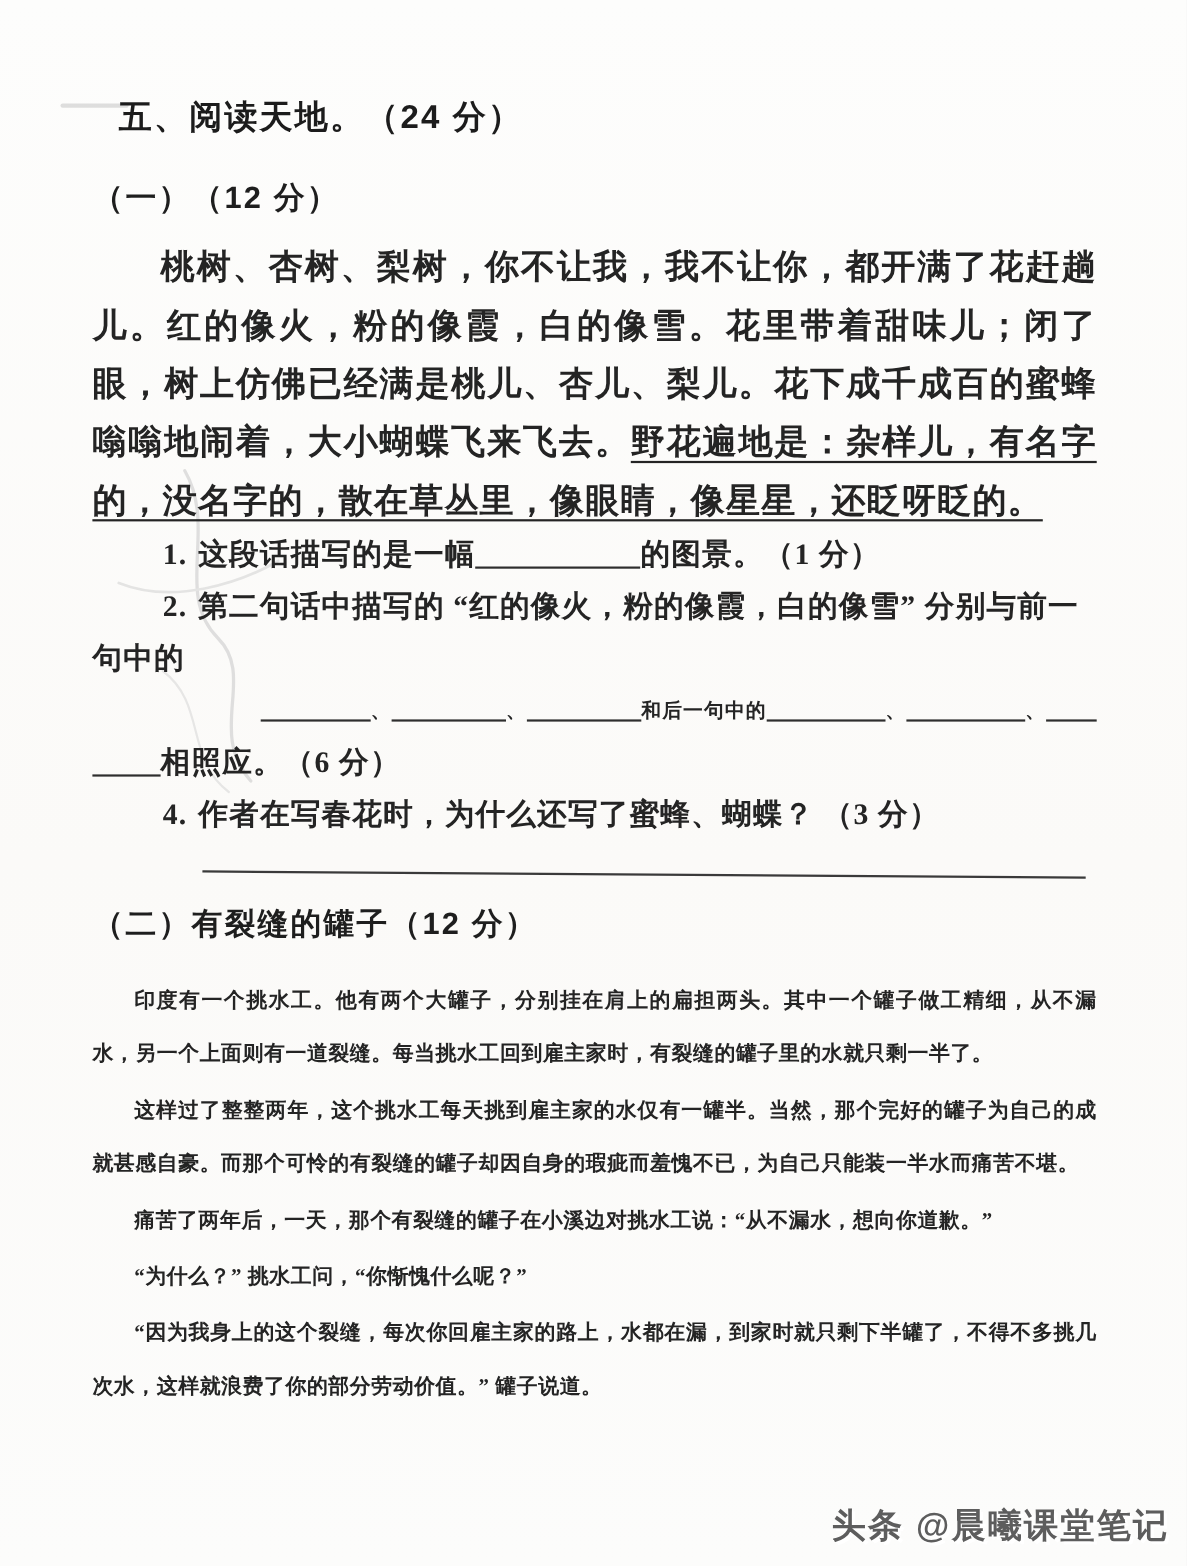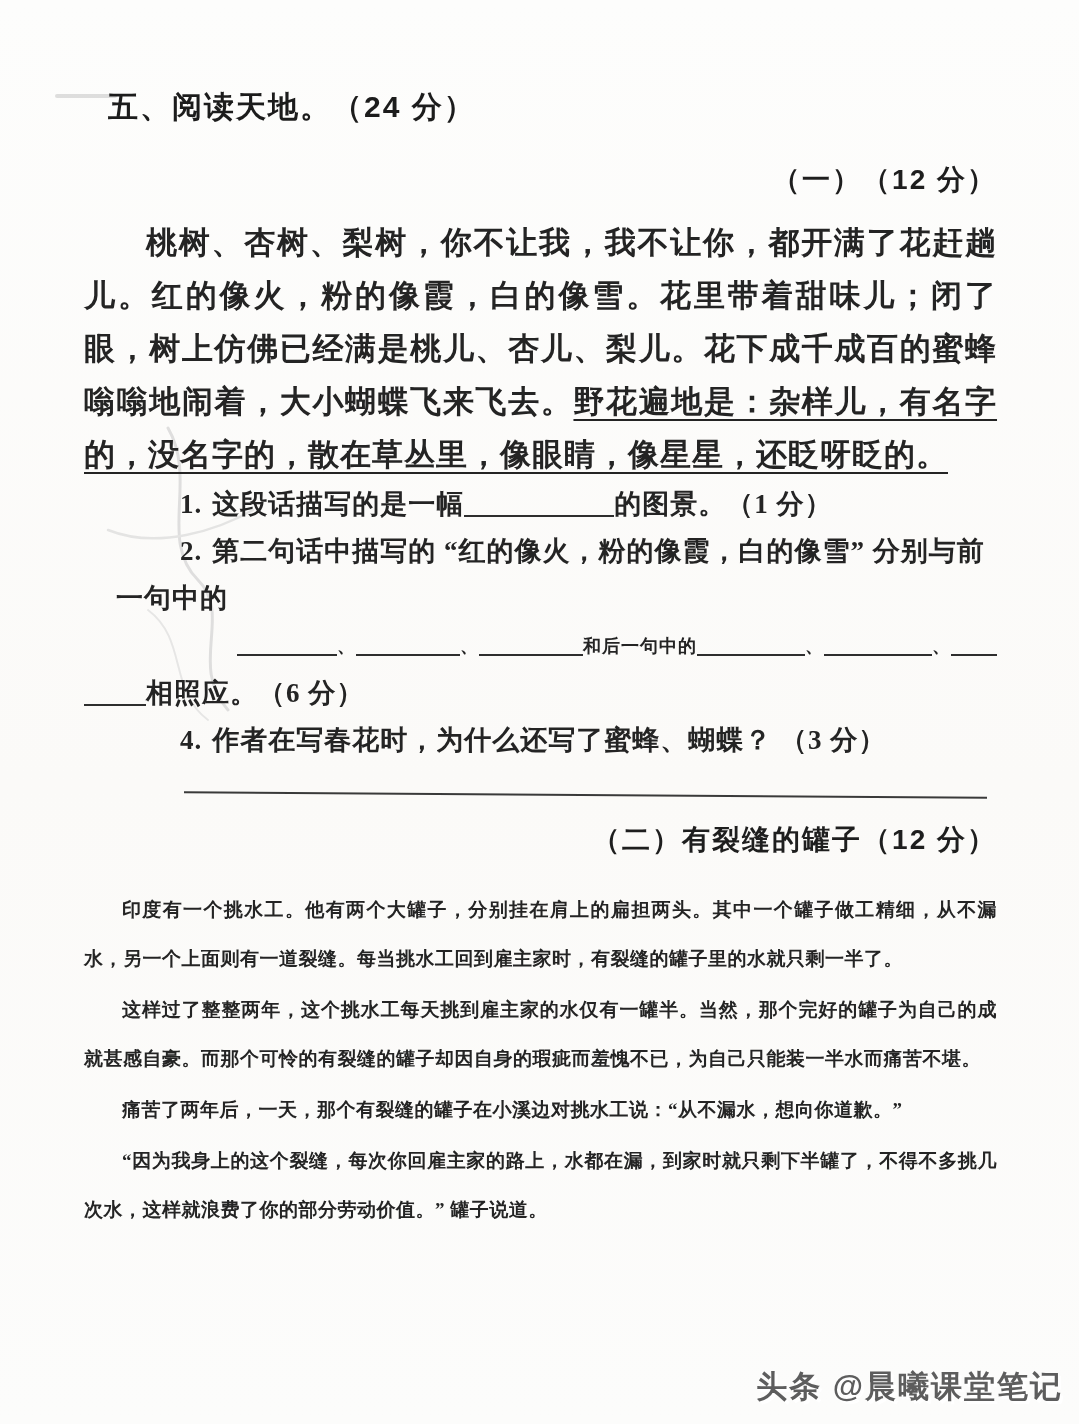--- a/index.html
+++ b/index.html
@@ -43,21 +43,21 @@
   .sec-heading {
     font-family: "Liberation Sans", "DejaVu Sans", sans-serif;
     font-size: 30px;
     font-weight: 700;
     letter-spacing: 2px;
     color: #1c1c1c;
     margin: 0 0 0 24px;
     line-height: 42px;
   }
   .center-heading {
-    text-align: right;
+    text-align: left;
     font-family: "Liberation Sans", "DejaVu Sans", sans-serif;
     font-size: 28px;
     font-weight: 700;
     letter-spacing: 2px;
     color: #1e1e1e;
     line-height: 44px;
     margin-top: 30px;
   }
   .passage {
     margin: 14px 0 0 0;
@@ -75,21 +75,21 @@
     text-underline-offset: 7px;
   }
   .q {
     font-size: 27px;
     font-weight: 600;
     letter-spacing: 1px;
     line-height: 47px;
     margin: 0;
     color: #242424;
   }
-  .q.first-line-indent { text-indent: 64px; margin-left: 32px; }
+  .q.first-line-indent { text-indent: 64px; }
   .qnum { margin-right: 10px; }
   .blank {
     display: inline-block;
     border-bottom: 2.5px solid #2e2e2e;
     height: 1.05em;
     vertical-align: -4px;
   }
   .w150 { width: 150px; }
   .w125 { width: 125px; }
   .w112 { width: 112px; }
@@ -177,19 +177,20 @@
       <span class="qnum">4.</span><span>作者在写春花时，为什么还写了蜜蜂、蝴蝶？ （3 分）</span>
     </div>
 
     <div class="answer-line"></div>
 
     <div class="center-heading part2-heading">（二）有裂缝的罐子（12 分）</div>
 
     <p class="para">印度有一个挑水工。他有两个大罐子，分别挂在肩上的扁担两头。其中一个罐子做工精细，从不漏水，另一个上面则有一道裂缝。每当挑水工回到雇主家时，有裂缝的罐子里的水就只剩一半了。</p>
     <p class="para">这样过了整整两年，这个挑水工每天挑到雇主家的水仅有一罐半。当然，那个完好的罐子为自己的成就甚感自豪。而那个可怜的有裂缝的罐子却因自身的瑕疵而羞愧不已，为自己只能装一半水而痛苦不堪。</p>
     <p class="para">痛苦了两年后，一天，那个有裂缝的罐子在小溪边对挑水工说：“从不漏水，想向你道歉。”</p>
+    <p class="para">“为什么？” 挑水工问，“你惭愧什么呢？”</p>
     <p class="para">“因为我身上的这个裂缝，每次你回雇主家的路上，水都在漏，到家时就只剩下半罐了，不得不多挑几次水，这样就浪费了你的部分劳动价值。” 罐子说道。</p>
 
   </div>
 
   <div class="watermark">头条 @晨曦课堂笔记</div>
 
 </div>
 
 </body></html>

